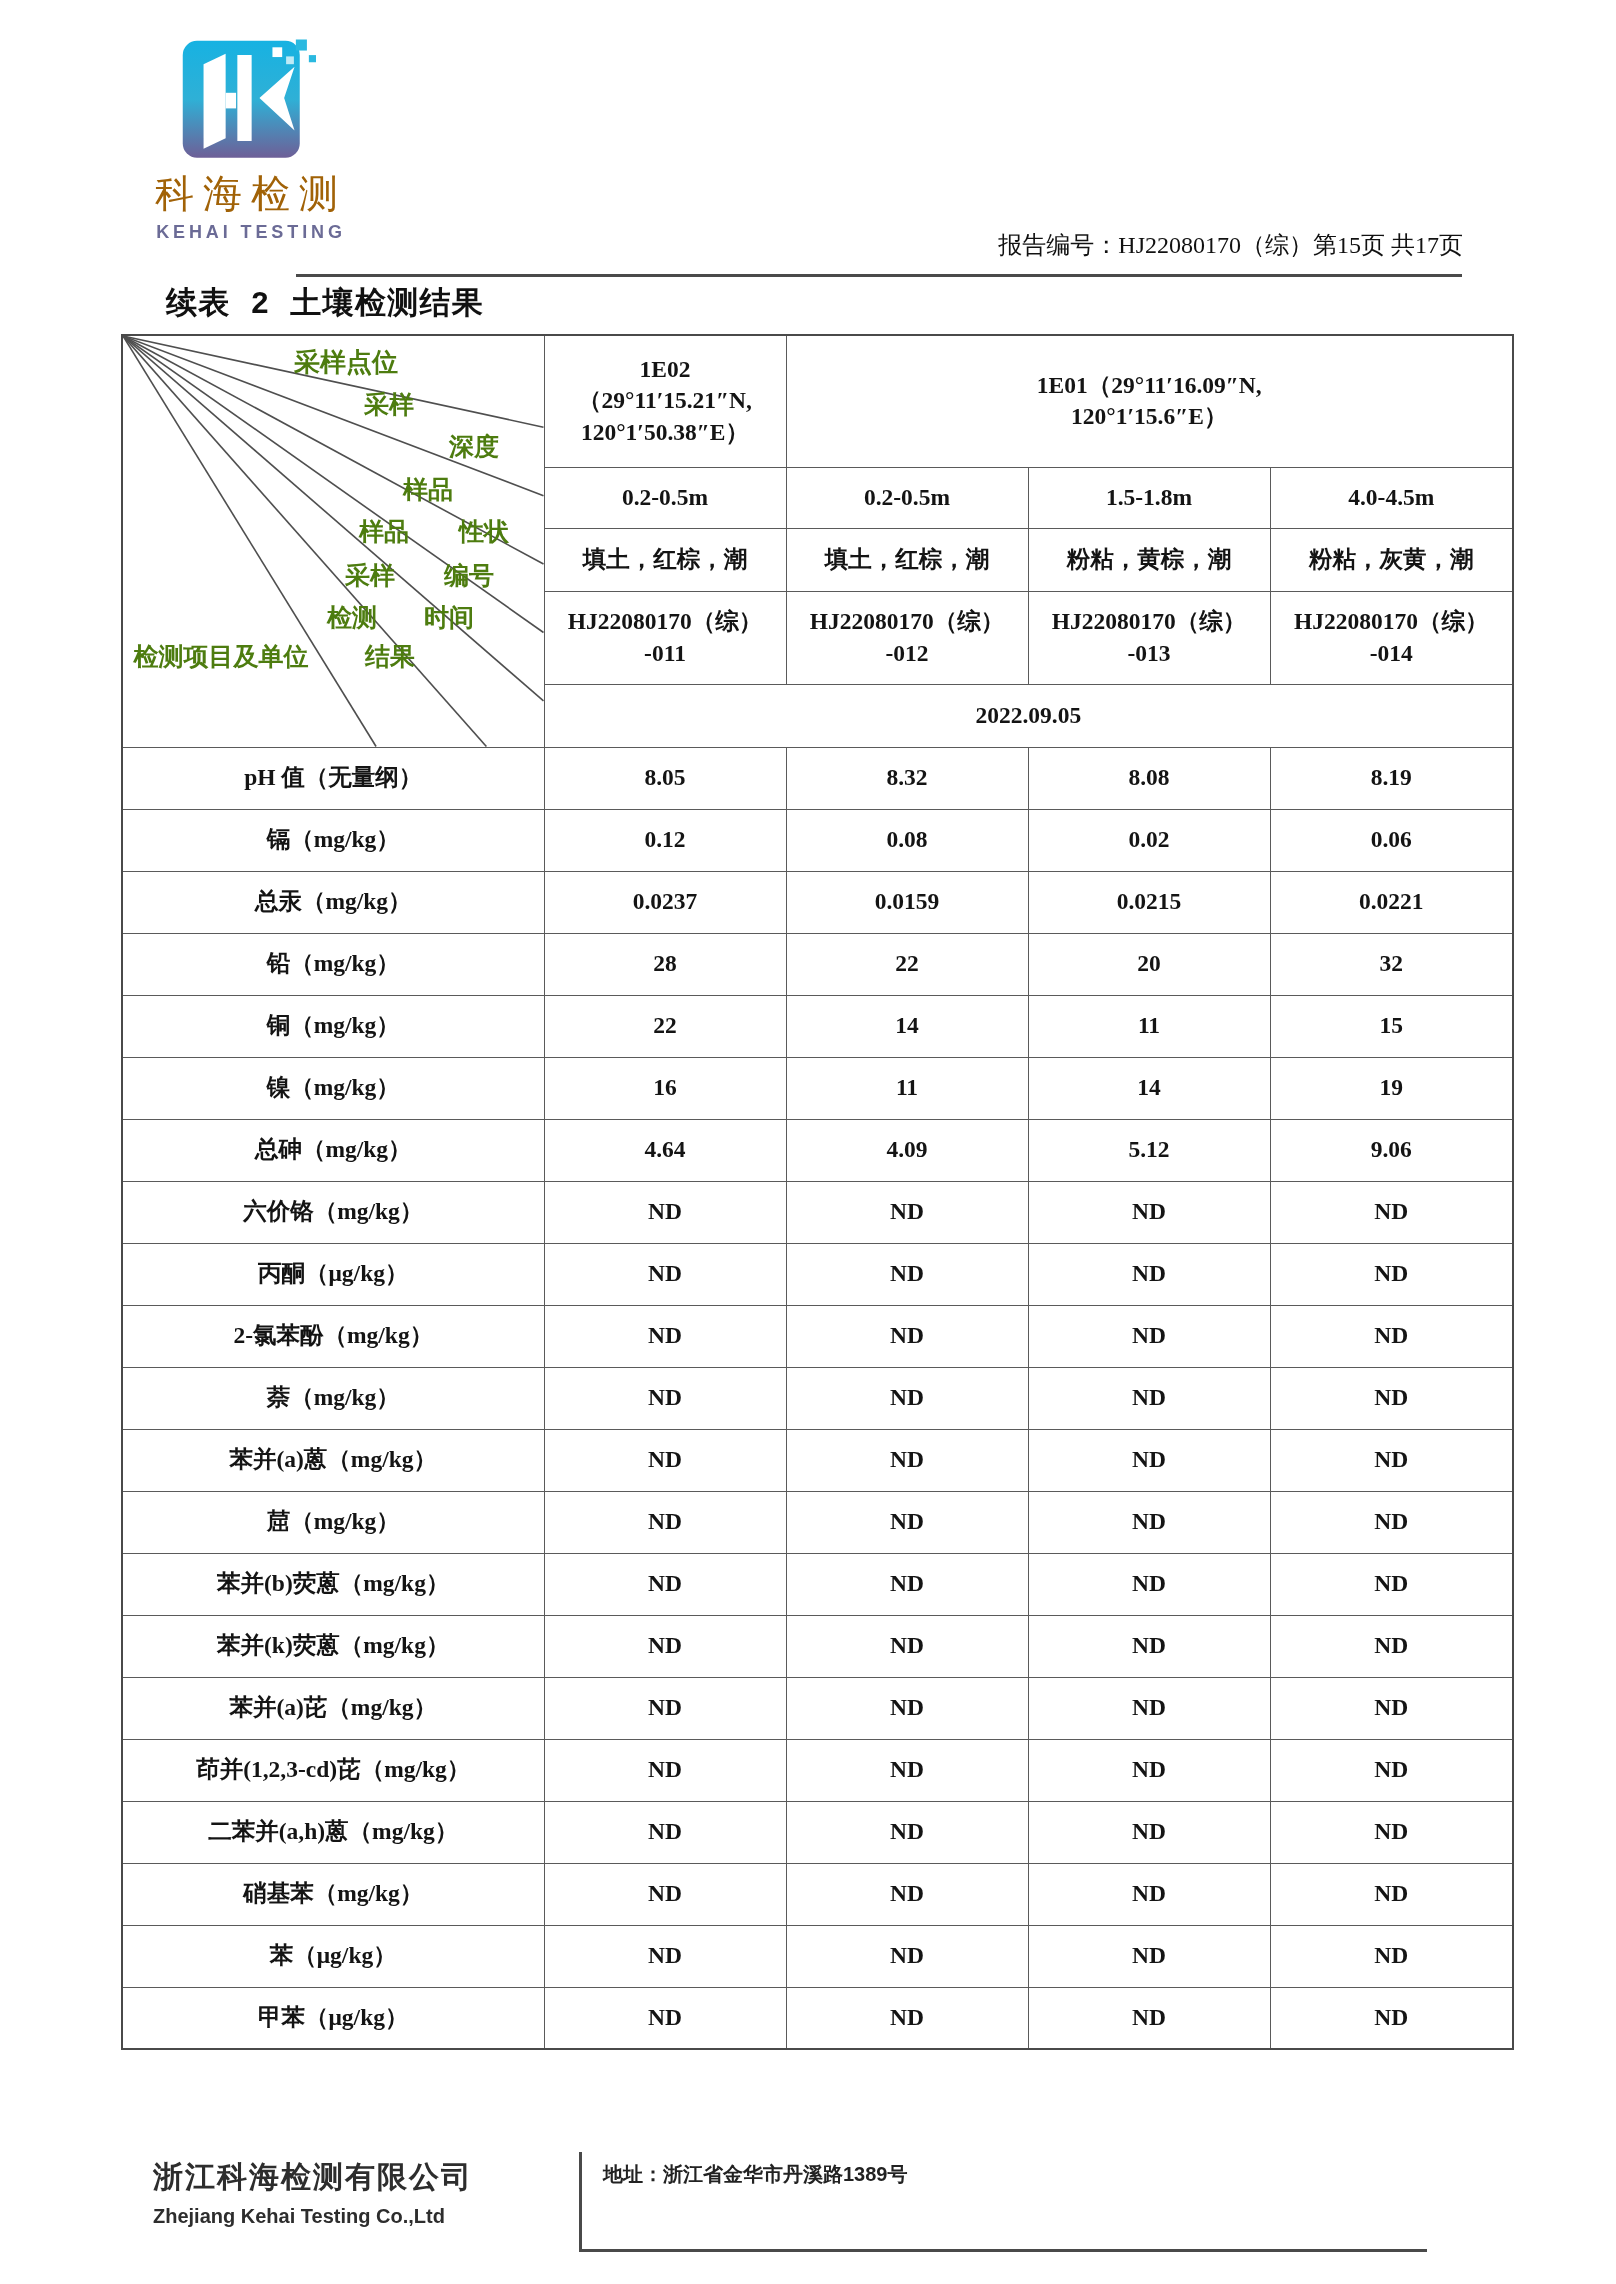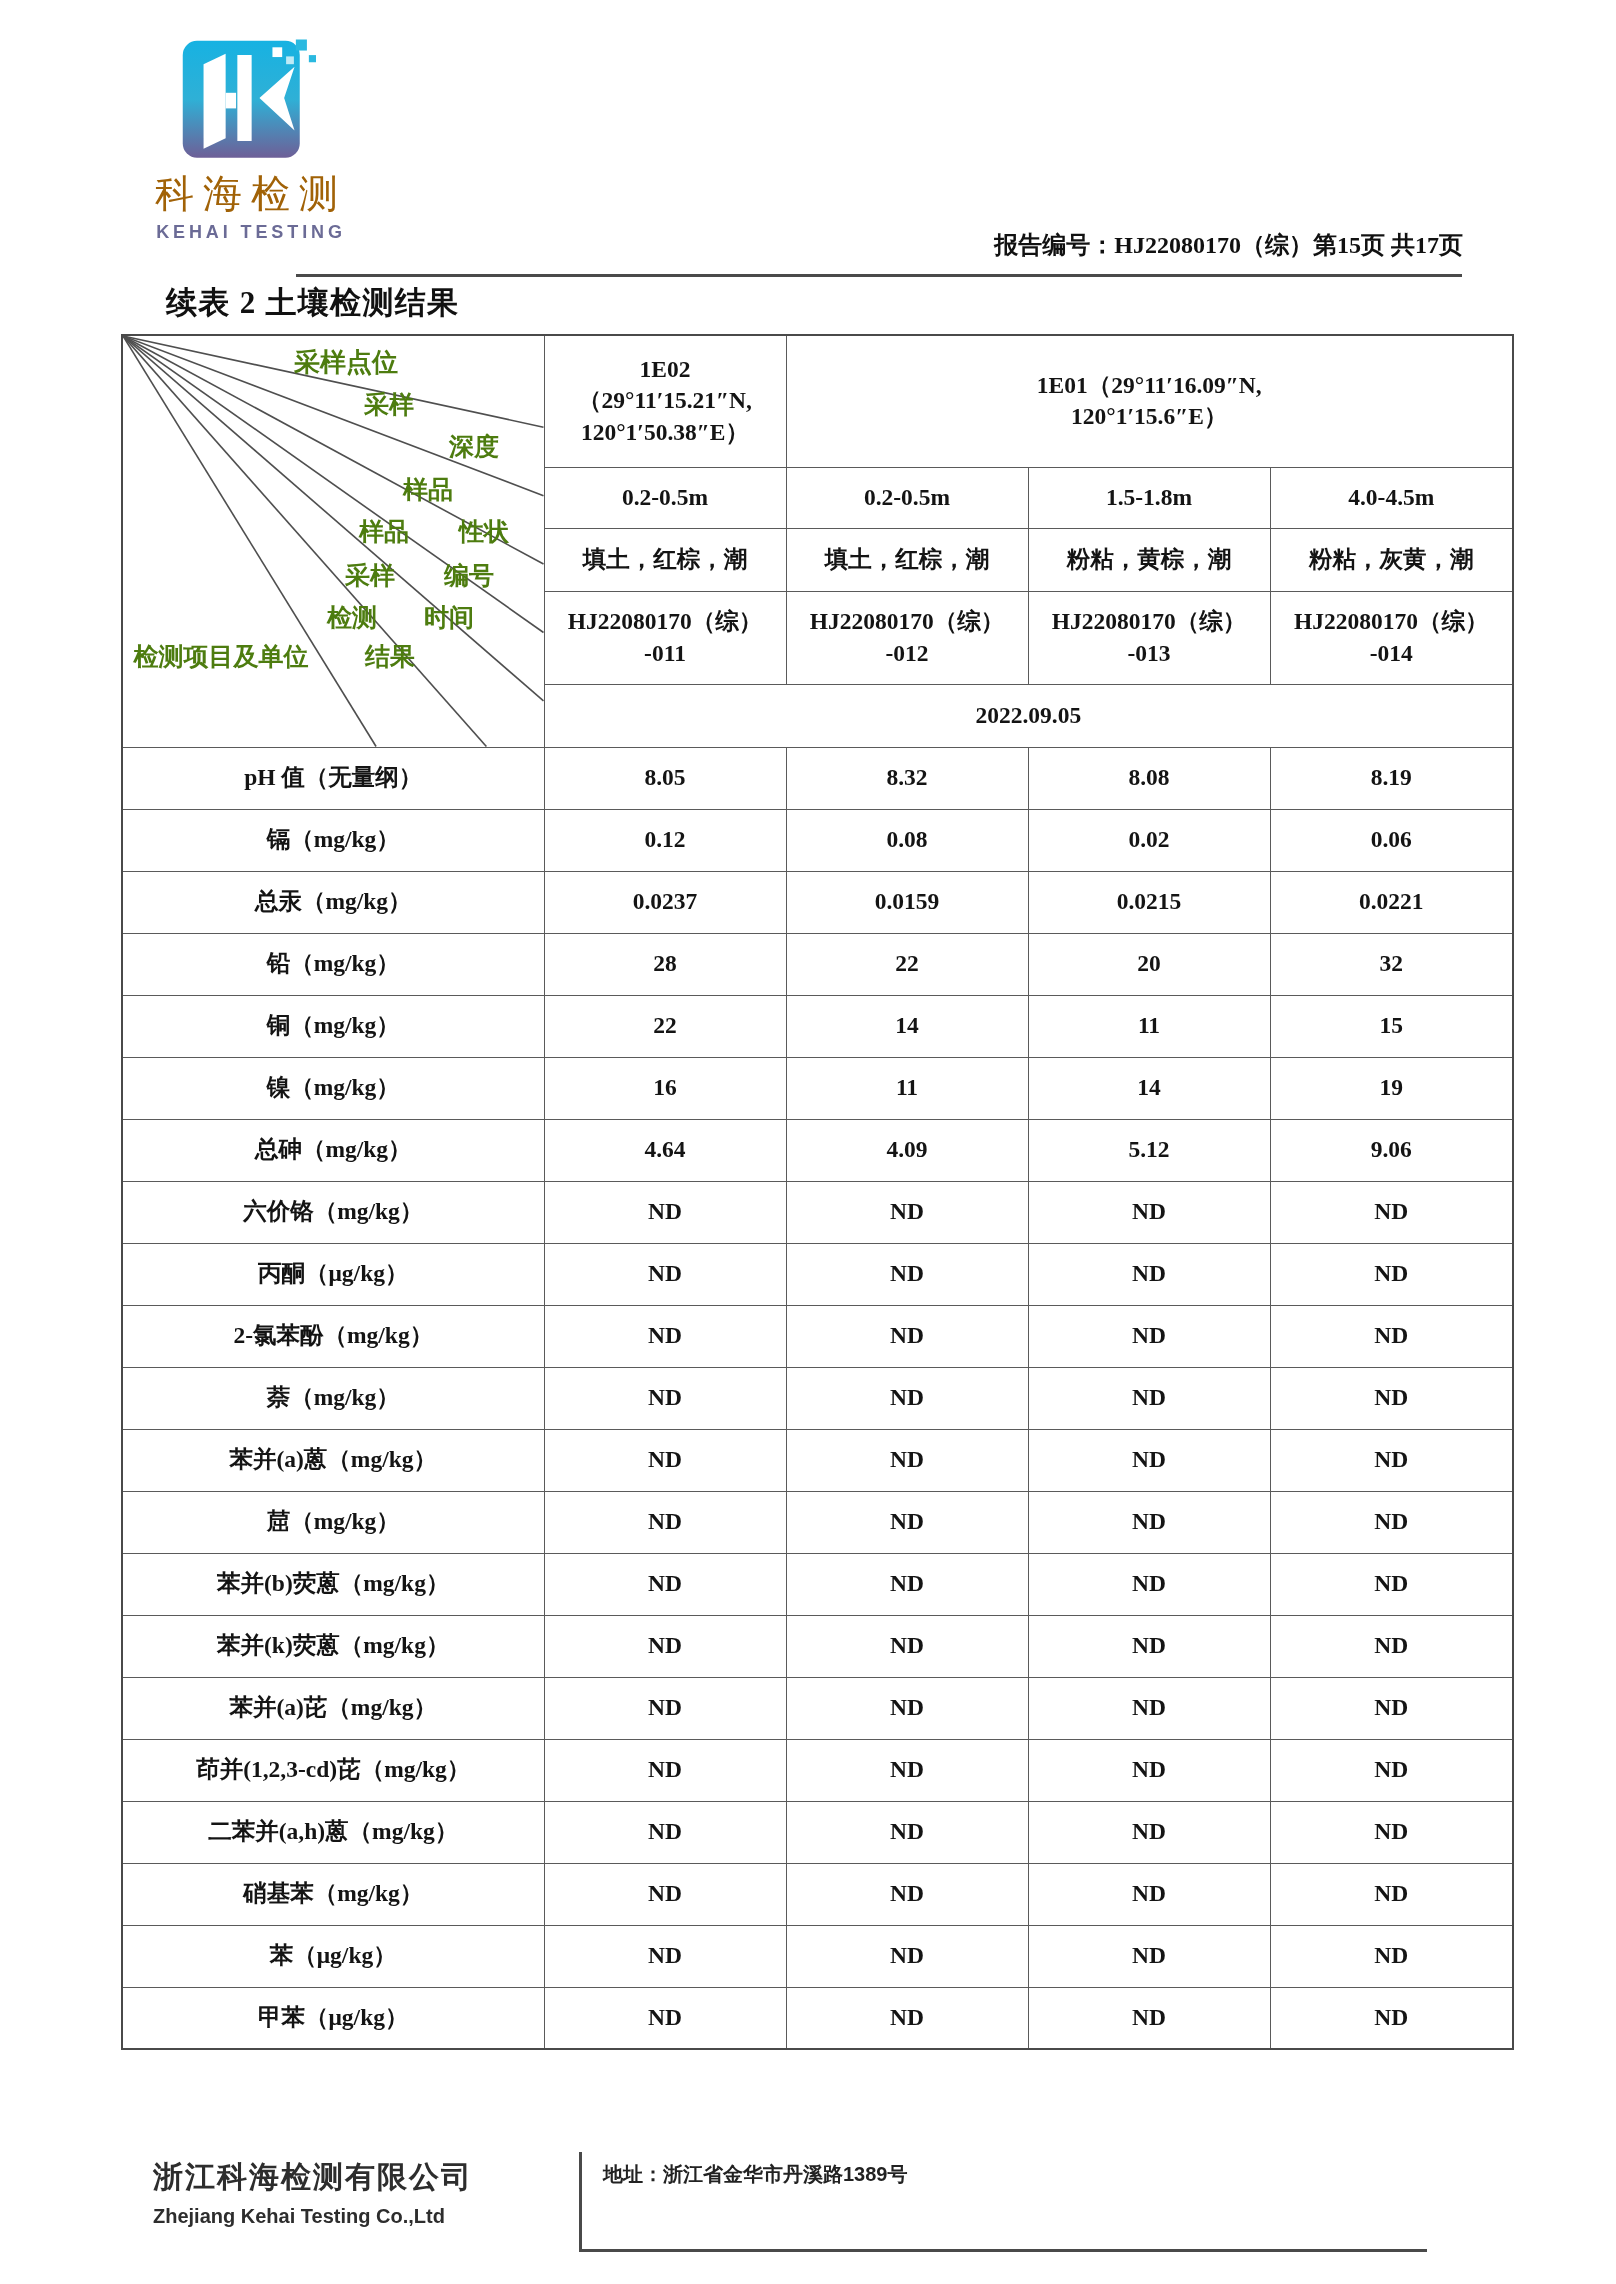--- a/index.html
+++ b/index.html
@@ -22,29 +22,29 @@
   }
   .logo-en {
     font-family:"Liberation Sans","DejaVu Sans",sans-serif;
     font-size:18px; color:#6b6b96; letter-spacing:3.9px; font-weight:bold;
     margin-top:1.3px;
   }
 
   
   .report-line {
     position:absolute; top:229px; right:153px;
-    font-size:24px; font-weight:700; white-space:nowrap;
+    font-size:24px; font-weight:400; white-space:nowrap;
   }
   .header-rule {
     position:absolute; left:296px; top:274px; width:1166px; height:3.3px;
     background:#4a4a4a;
   }
   .table-title {
     position:absolute; left:166px; top:282px;
-    font-size:31px; font-weight:bold; letter-spacing:1.3px;
+    font-size:31px; font-weight:bold; letter-spacing:1.3px;font-family:Liberation Mono, monospace;
   }
 
   
   table.results {
     position:absolute; left:121px; top:334px;
     width:1393px; table-layout:fixed;
     border-collapse:collapse;
     border:2.6px solid #4a4a4a;
   }
   table.results td {

